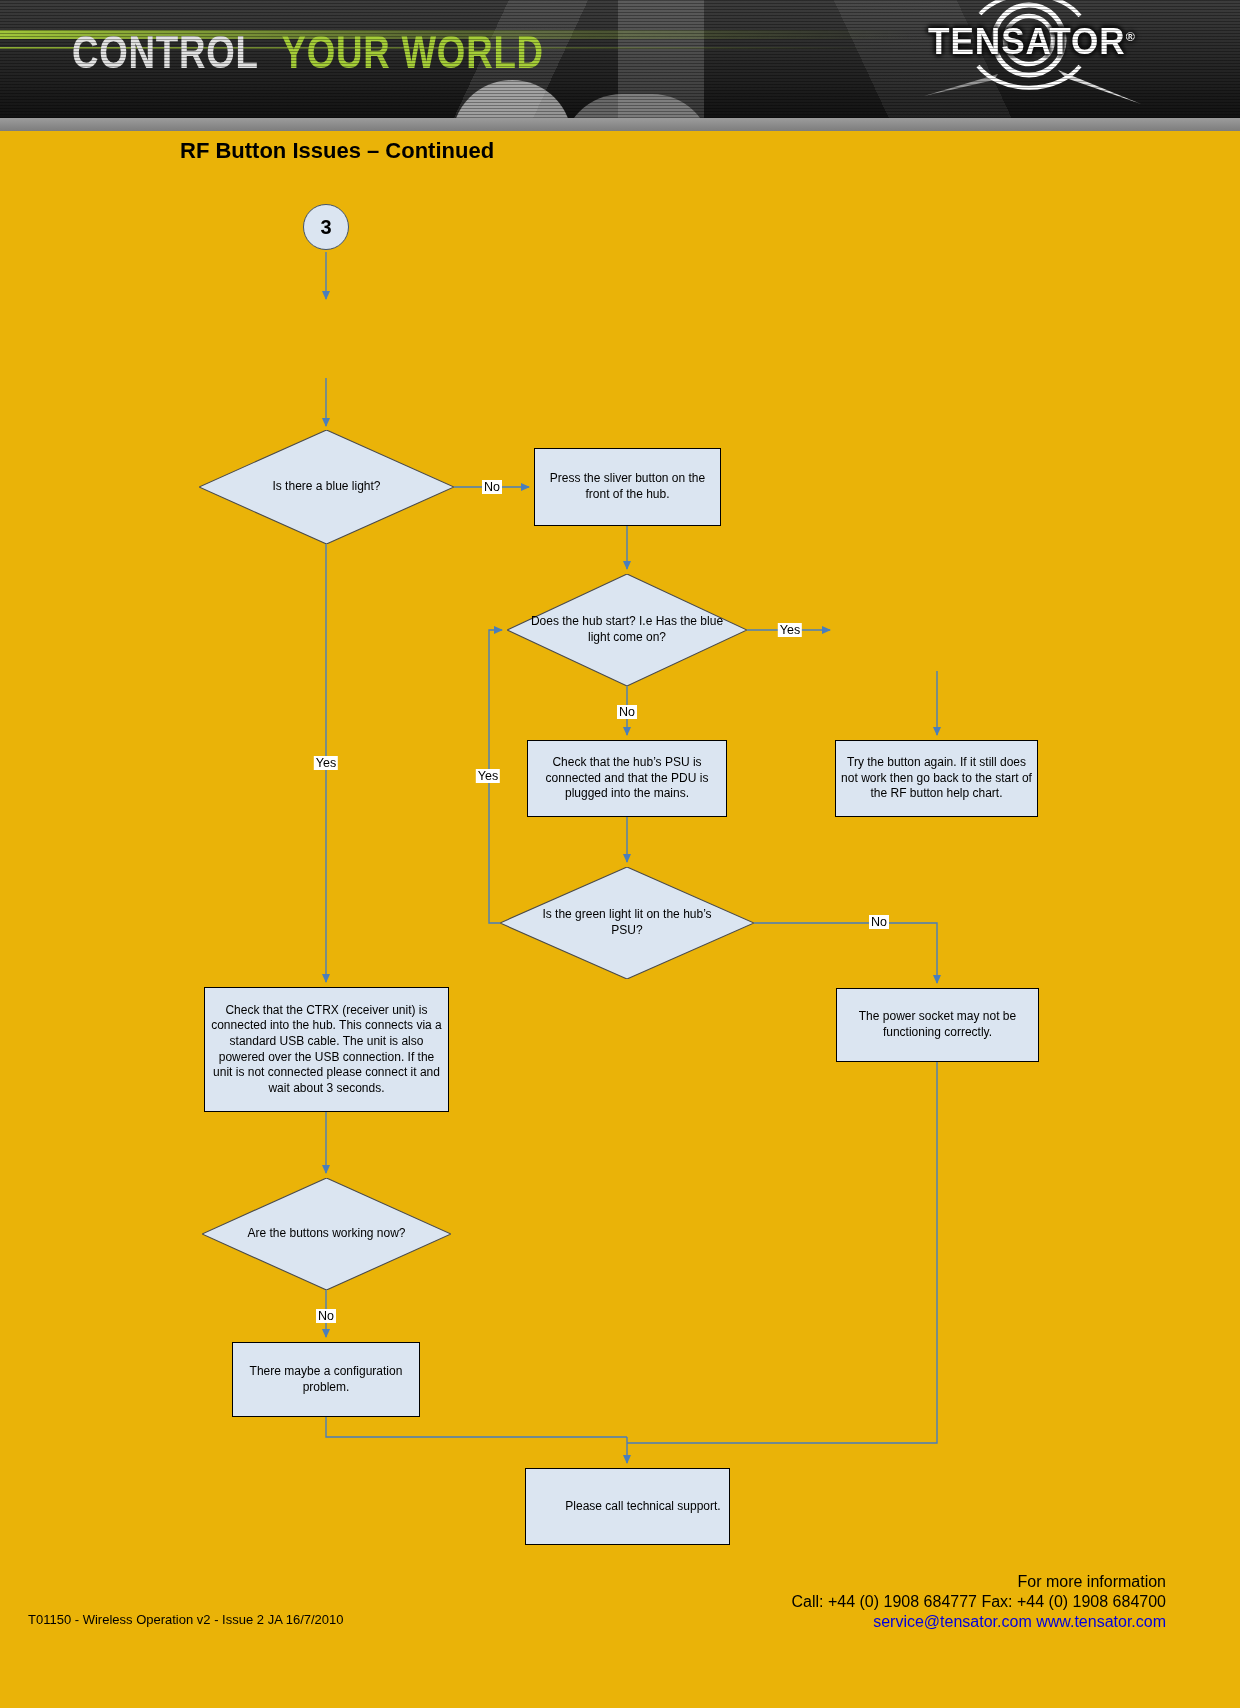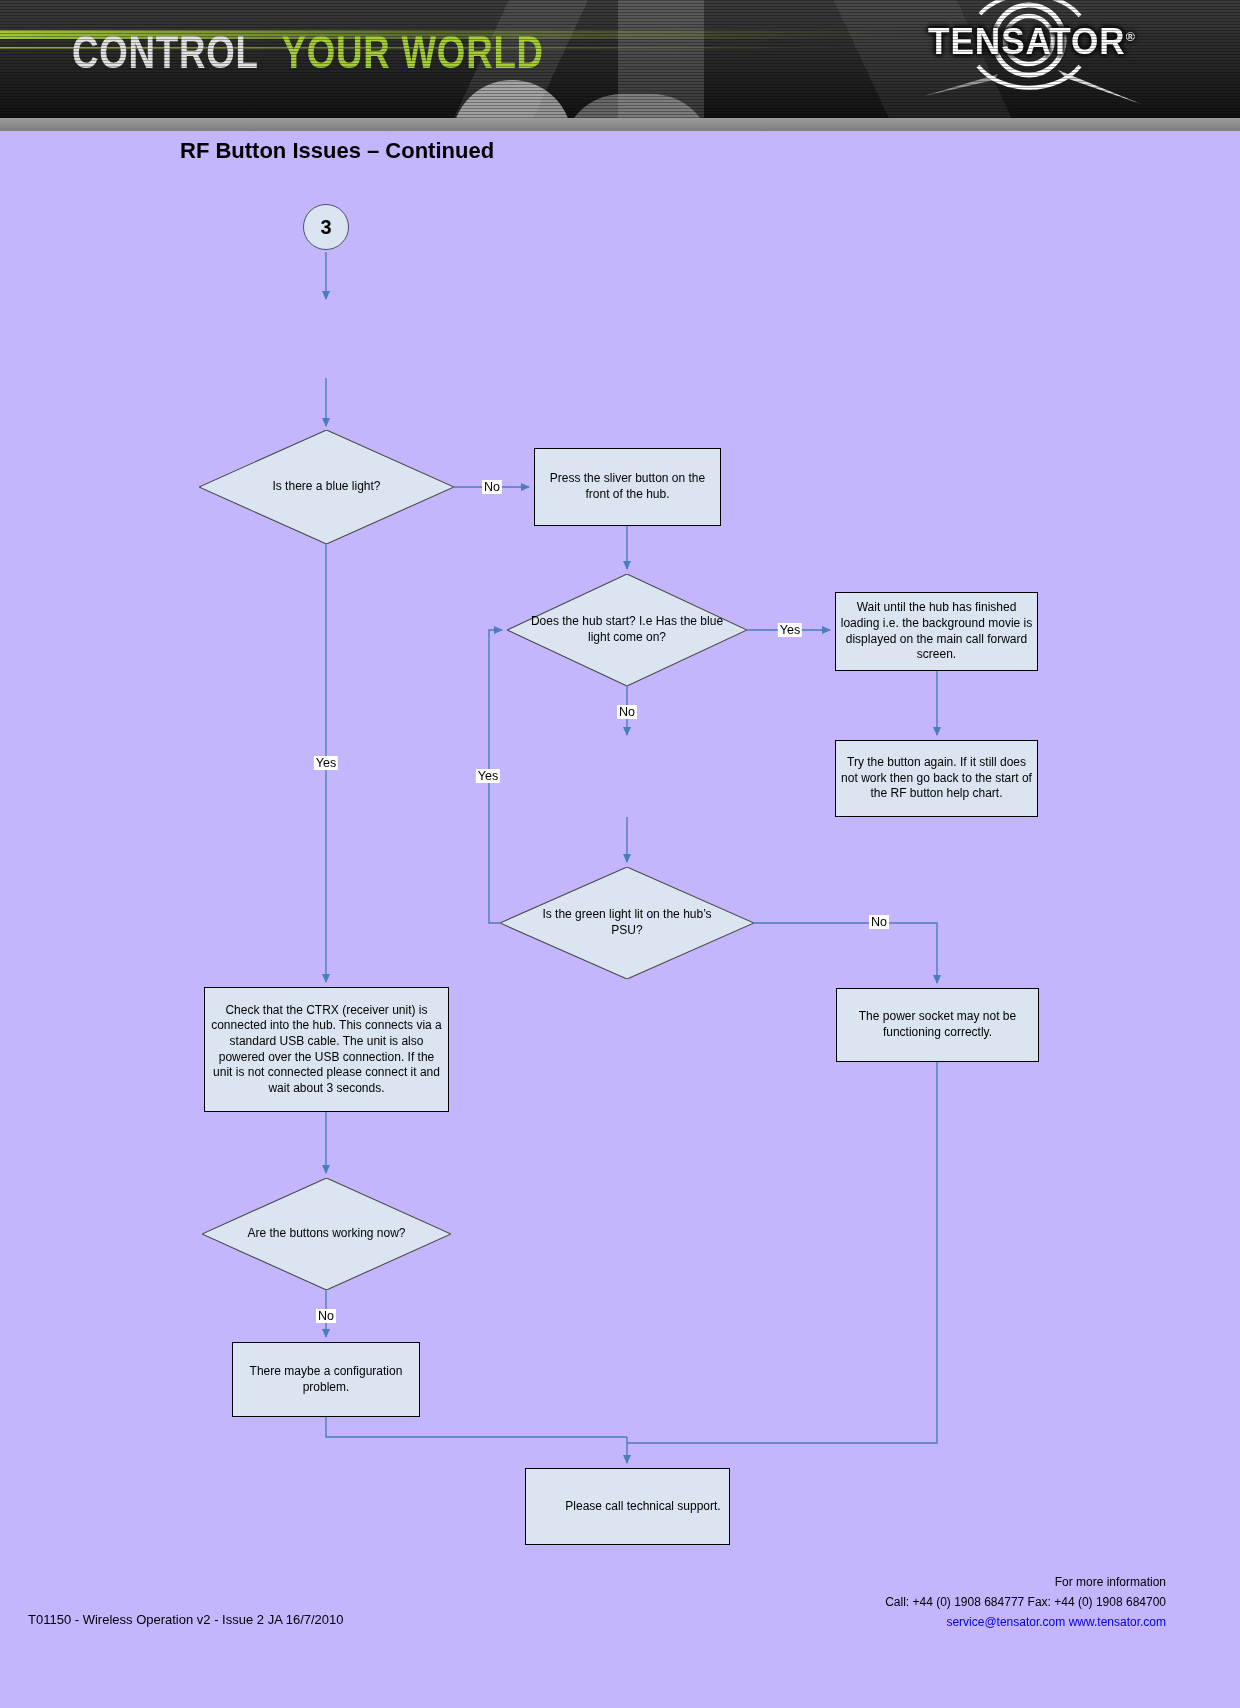--- a/index.html
+++ b/index.html
@@ -1,16 +1,16 @@
 <!DOCTYPE html>
 <html><head>
 <meta charset="utf-8">
 <style>
   html,body { margin:0; padding:0; background:#ffffff; }
-  .page { position:relative; width:1240px; height:1708px; background:#c4b5fd;
+  .page { position:relative; width:1240px; height:1708px; background:#eab308;
           font-family:"Liberation Sans", sans-serif; color:#000; overflow:hidden;
           --line:#4a7ebb; --fill:#dbe5f1; --green:#a6ce39; --link:#0000e0; }
 
   
   .banner { position:absolute; left:0; top:0; width:1240px; height:118px;
             background:linear-gradient(180deg,#3d3d3d 0%,#262626 55%,#121212 100%); overflow:hidden; }
   .banner::after { content:""; position:absolute; inset:0;
             background:repeating-linear-gradient(180deg, rgba(0,0,0,.32) 0 1px, transparent 1px 3px);
             pointer-events:none; }
   .art-band  { position:absolute; left:618px; top:0; width:86px; height:118px; background:rgba(255,255,255,.16); }
@@ -54,21 +54,21 @@
   .diamond { position:absolute; z-index:2; }
   .diamond svg { position:absolute; left:0; top:0; width:100%; height:100%; display:block; }
   .diamond polygon { fill:var(--fill); stroke:#4a4a4a; stroke-width:1.1; vector-effect:non-scaling-stroke; }
   .dtext { position:absolute; inset:0; display:flex; align-items:center; justify-content:center;
            text-align:center; font-size:12px; line-height:1.3; padding:0 30px; }
   .elabel { position:absolute; transform:translate(-50%,-50%); background:#fff; padding:0 2px;
             font-size:12.5px; z-index:3; }
 
   
   .footer-doc { position:absolute; left:28px; top:1612px; font-size:13px; }
-  .footer-right { position:absolute; right:74px; top:1572px; text-align:right; font-size:12px; line-height:20px; }
+  .footer-right { position:absolute; right:74px; top:1572px; text-align:right; font-size:16px; line-height:20px; }
   .footer-right a { color:var(--link); cursor:pointer; }
 </style>
 </head>
 <body>
 
 <div class="page" style="--line: #4a7ebb; --fill: #dbe5f1; --green: #a6ce39; --link: #0000e0;">
 
   <header class="banner">
     <div class="art-diag1"></div>
     <div class="art-diag2"></div>
@@ -139,28 +139,28 @@
     <span>Press the sliver button on the front of the hub.</span>
   </div>
 
   <div class="diamond" style="left:507px; top:574px; width:240px; height:112px;">
     <svg viewBox="0 0 100 100" preserveAspectRatio="none">
         <polygon points="50,0 100,50 50,100 0,50"></polygon>
       </svg>
     <div class="dtext" style="padding:0 22px;">Does the hub start? I.e Has the blue light come on?</div>
   </div>
 
-  <div class="node" style="left:835px; top:592px; width:203px; height:79px;">
-    <span>Wait until the hub has finished loading i.e. the background movie is displayed on the main call forward screen.</span>
-  </div>
 
   <div class="node" style="left:835px; top:740px; width:203px; height:77px;">
     <span>Try the button again.  If it still does not work then go back to the start of the RF button help chart.</span>
   </div>
 
+  <div class="node" style="left:527px; top:740px; width:200px; height:77px;">
+    <span>Check that the hub’s PSU is connected and that the PDU is plugged into the mains.</span>
+  </div>
 
   <div class="diamond" style="left:500px; top:867px; width:254px; height:112px;">
     <svg viewBox="0 0 100 100" preserveAspectRatio="none">
         <polygon points="50,0 100,50 50,100 0,50"></polygon>
       </svg>
     <div class="dtext" style="padding:0 26px;">Is the green light lit on the hub’s PSU?</div>
   </div>
 
   <div class="node" style="left:836px; top:988px; width:203px; height:74px;">
     <span>The power socket may not be functioning correctly.</span>

